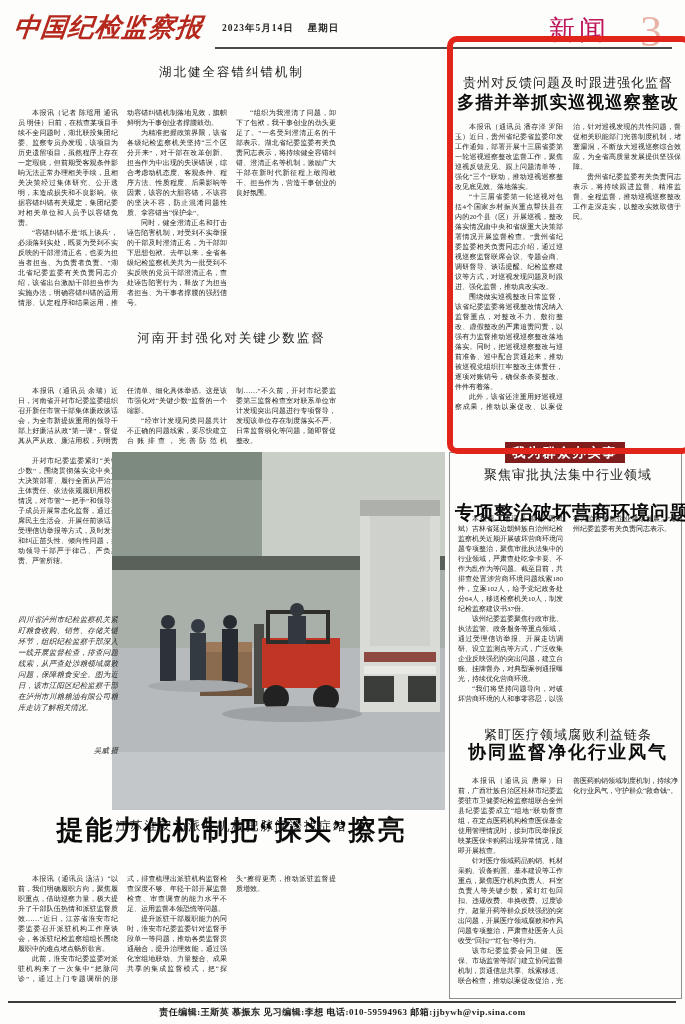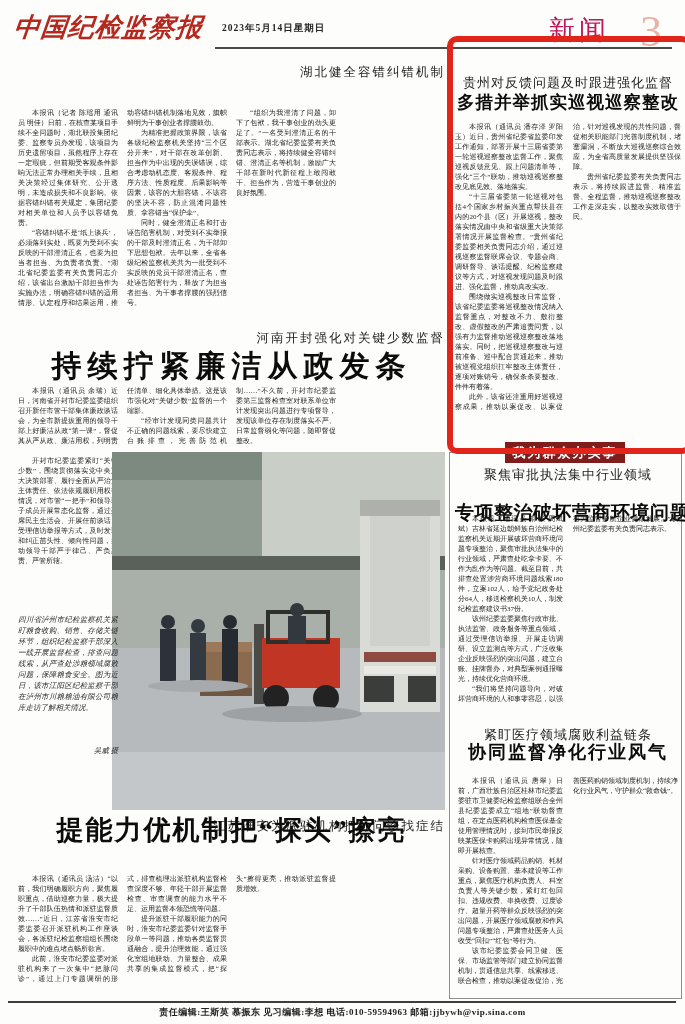--- a/index.html
+++ b/index.html
@@ -2,26 +2,26 @@
 <html><head>
 <meta charset="utf-8">
 <style>
   html,body{margin:0;padding:0;}
   body{width:685px;height:1024px;background:#f7f6f3;font-family:"Liberation Serif","DejaVu Serif",serif;color:#1c1c1c;}
   .page{position:relative;width:685px;height:1024px;background:#fdfdfb;overflow:hidden;}
   .abs{position:absolute;}
   
   .masthead{left:14px;top:10px;font-size:26px;font-weight:bold;font-style:italic;color:#b5281e;letter-spacing:1px;transform:skewX(-6deg);white-space:nowrap;}
   .date-line{left:222px;top:22px;font-size:9.5px;font-weight:bold;color:#222;letter-spacing:1px;}
-  .date-line .wk{}
+  .date-line .wk{margin-left:14px;}
   .section-label{left:548px;top:12px;font-size:27px;color:#be185d;letter-spacing:4px;}
   .page-num{left:640px;top:6px;font-size:44px;color:#e9b2a7;font-family:"Liberation Serif",serif;}
   .header-rule{left:215px;top:47px;width:457px;height:2px;background:#4a4a4a;}
   
-  .kicker{font-size:12.5px;text-align:right;letter-spacing:2px;color:#222;}
+  .kicker{font-size:12.5px;text-align:center;letter-spacing:2px;color:#222;}
   .kicker-sm{font-size:13px;text-align:center;letter-spacing:1px;color:#222;}
   .headline{font-weight:bold;text-align:center;color:#0c0c0c;white-space:nowrap;}
   .body-cols{font-size:7px;line-height:10px;text-align:justify;overflow:hidden;column-fill:auto;color:#232323;}
   .body-cols p{margin:0;text-indent:2em;}
   
   .a1-kicker{left:18px;top:64px;width:427px;}
   .a1-headline{left:18px;top:80px;width:427px;font-size:33px;letter-spacing:5px;}
   .a1-body{left:18px;top:108px;width:427px;height:200px;columns:4;column-gap:9px;}
   .a2-kicker{left:18px;top:330px;width:427px;}
   .a2-headline{left:18px;top:346px;width:427px;font-size:30px;letter-spacing:6px;}
@@ -67,21 +67,20 @@
   <div class="abs kicker a1-kicker">湖北健全容错纠错机制</div>
   <div class="abs body-cols a1-body">
     <p>本报讯（记者 陈瑶用 通讯员 明佳）日前，在核查某项目手续不全问题时，湖北联投集团纪委、监察专员办发现，该项目为历史遗留项目，虽然程序上存在一定瑕疵，但前期受客观条件影响无法正常办理相关手续，且相关决策经过集体研究、公开透明，未造成损失和不良影响。依据容错纠错有关规定，集团纪委对相关单位和人员予以容错免责。</p>
     <p>“容错纠错不是‘纸上谈兵’，必须落到实处，既要为受到不实反映的干部澄清正名，也要为担当者担当、为负责者负责。”湖北省纪委监委有关负责同志介绍，该省出台激励干部担当作为实施办法，明确容错纠错的适用情形、认定程序和结果运用，推动容错纠错机制落地见效，旗帜鲜明为干事创业者撑腰鼓劲。</p>
     <p>为精准把握政策界限，该省各级纪检监察机关坚持“三个区分开来”，对干部在改革创新、担当作为中出现的失误错误，综合考虑动机态度、客观条件、程序方法、性质程度、后果影响等因素，该容的大胆容错，不该容的坚决不容，防止混淆问题性质、拿容错当“保护伞”。</p>
     <p>同时，健全澄清正名和打击诬告陷害机制，对受到不实举报的干部及时澄清正名，为干部卸下思想包袱。去年以来，全省各级纪检监察机关共为一批受到不实反映的党员干部澄清正名，查处诬告陷害行为，释放了为担当者担当、为干事者撑腰的强烈信号。</p>
     <p>“组织为我澄清了问题，卸下了包袱，我干事创业的劲头更足了。”一名受到澄清正名的干部表示。湖北省纪委监委有关负责同志表示，将持续健全容错纠错、澄清正名等机制，激励广大干部在新时代新征程上敢闯敢干、担当作为，营造干事创业的良好氛围。</p>
   </div>
 
   <div class="abs kicker a2-kicker">河南开封强化对关键少数监督</div>
-  <div class="abs headline a2-headline">持续拧紧廉洁从政发条</div>
   <div class="abs body-cols a2-body-top">
     <p>本报讯（通讯员 余瑞）近日，河南省开封市纪委监委组织召开新任市管干部集体廉政谈话会，为全市新提拔重用的领导干部上好廉洁从政“第一课”，督促其从严从政、廉洁用权，列明责任清单、细化具体举措。这是该市强化对“关键少数”监督的一个缩影。</p>
     <p>“经审计发现同类问题共计不正确的问题线索，要尽快建立台账排查，完善防范机制……”不久前，开封市纪委监委第三监督检查室对联系单位审计发现突出问题进行专项督导，发现该单位存在制度落实不严、日常监督弱化等问题，随即督促整改。</p>
   </div>
   <div class="abs body-cols a2-body-side">
     <p>开封市纪委监委紧盯“关键少数”，围绕贯彻落实党中央重大决策部署、履行全面从严治党主体责任、依法依规履职用权等情况，对市管“一把手”和领导班子成员开展常态化监督，通过列席民主生活会、开展任前谈话、受理信访举报等方式，及时发现和纠正苗头性、倾向性问题，推动领导干部严于律己、严负其责、严管所辖。</p>
   </div>
 
   <div class="abs photo">
     <svg width="333" height="358" viewBox="0 0 333 358">

